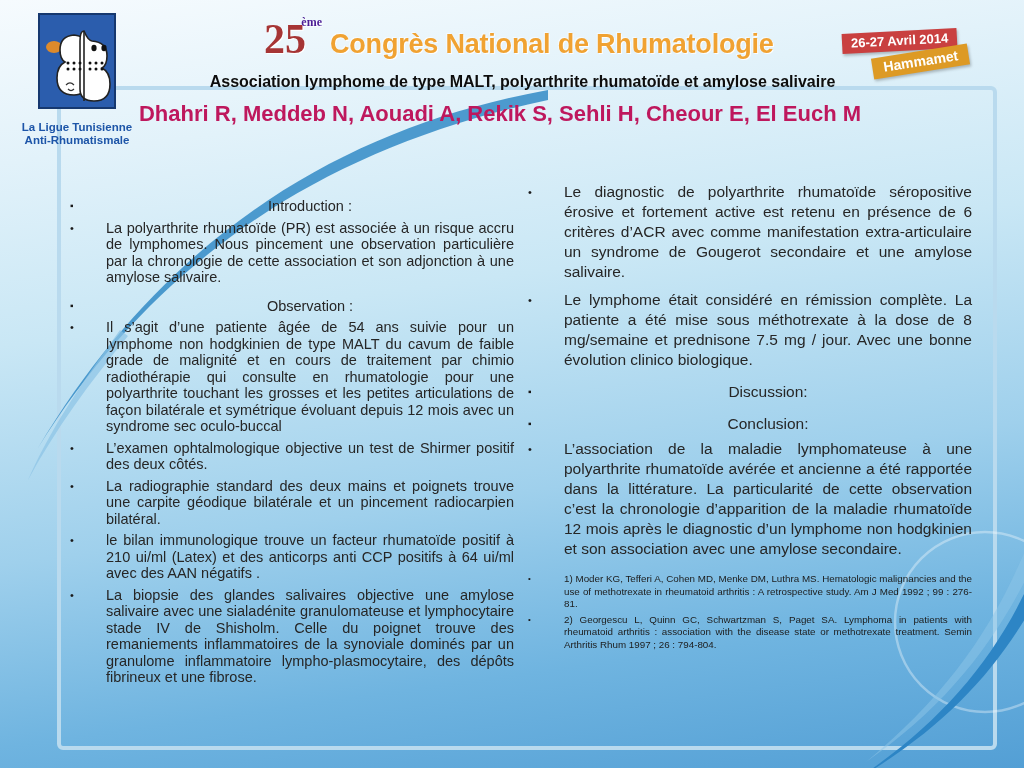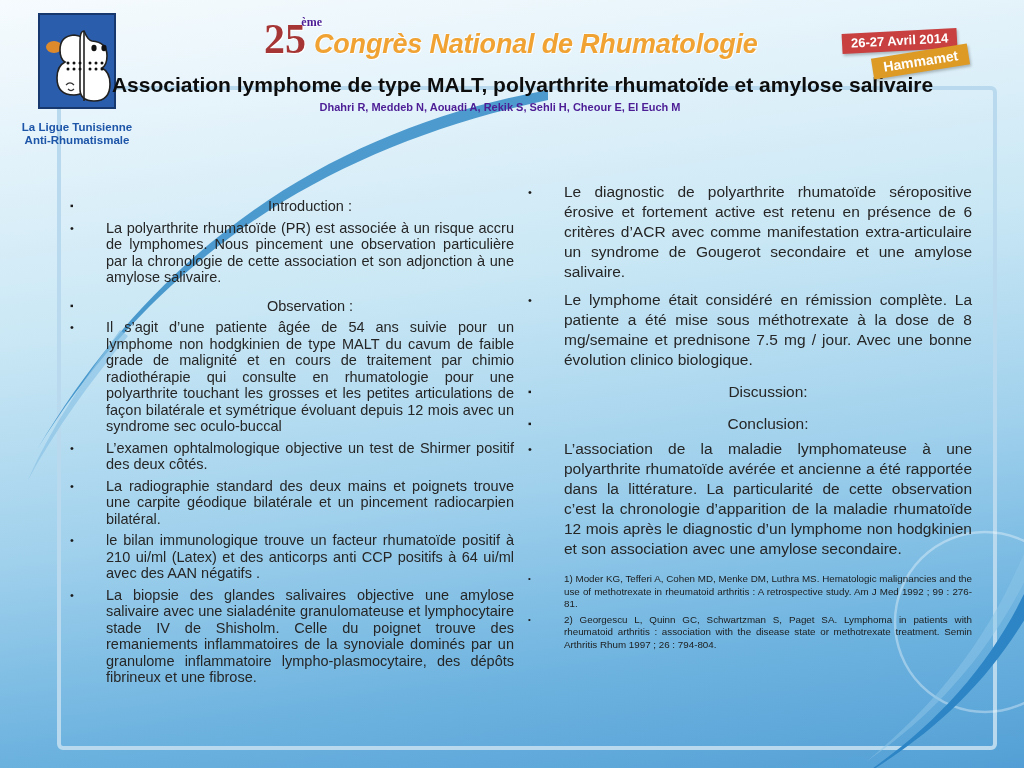--- a/index.html
+++ b/index.html
@@ -14,30 +14,30 @@
     border:4px solid #b9daee;border-radius:6px;z-index:1;background:transparent;
   }
   
   .logo-block{position:absolute;left:18px;top:13px;width:118px;z-index:3;text-align:center;}
   .logo-caption{margin-top:8px;font-size:11.5px;font-weight:bold;color:#1d55a8;line-height:1.15;}
   .congress-line{position:absolute;left:264px;top:18px;z-index:3;display:flex;align-items:baseline;white-space:nowrap;text-align:center;}
   .congress-num{font-family:"Liberation Serif",serif;font-weight:bold;font-size:42px;color:#a63535;
     text-shadow:1px 1px 0 #fff;position:relative;line-height:1;}
   .congress-sup{font-size:12px;font-weight:bold;color:#4c1d95;position:absolute;top:-2px;right:-16px;
     background:rgba(255,255,255,.0);}
-  .congress-name{font-size:27px;font-weight:bold;color:#f0a232;margin-left:8px;
-    text-shadow:1px 1px 0 rgba(255,255,255,.9), -1px -1px 0 rgba(255,255,255,.6);letter-spacing:-0.2px;font-style:italic;}
+  .congress-name{font-size:27px;font-weight:bold;color:#f0a232;margin-left:24px;
+    text-shadow:1px 1px 0 rgba(255,255,255,.9), -1px -1px 0 rgba(255,255,255,.6);letter-spacing:-0.2px;}
   .badge{position:absolute;z-index:4;color:#fff;font-weight:bold;white-space:nowrap;
     box-shadow:1px 2px 3px rgba(0,0,0,.25);}
   .badge-date{left:842px;top:31px;background:#c94040;font-size:13px;padding:2px 9px 3px;transform:rotate(-3deg);}
   .badge-loc{left:872px;top:51px;background:#dd9a25;font-size:14px;padding:2px 11px 3px;transform:rotate(-9deg);z-index:5;}
   .poster-title{position:absolute;left:80px;top:73px;width:885px;z-index:3;text-align:center;
-    font-size:21px;font-weight:bold;color:#0d0d0d;white-space:nowrap;}
+    font-size:16px;font-weight:bold;color:#0d0d0d;white-space:nowrap;}
   .poster-authors{position:absolute;left:80px;top:101px;width:840px;z-index:3;text-align:center;
-    font-size:11px;font-weight:bold;color:#4c1d95;white-space:nowrap;}
+    font-size:22px;font-weight:bold;color:#be185d;white-space:nowrap;}
   
   .col{position:absolute;z-index:3;color:#262626;}
   .col-left{left:62px;top:198px;width:452px;font-size:14.5px;line-height:16.5px;}
   .col-right{left:520px;top:182px;width:452px;font-size:15.5px;line-height:20px;}
   .item{display:flex;margin-bottom:5px;}
   .col-right .item{margin-bottom:8px;}
   .item .bullet{flex:0 0 36px;text-align:left;padding-left:8px;font-size:11px;line-height:inherit;color:#1a1a1a;}
   .item.hdr .bullet{font-size:10px;}
   .item .itext{flex:1;text-align:justify;}
   .item.hdr{margin-top:12px;margin-bottom:5px;}

